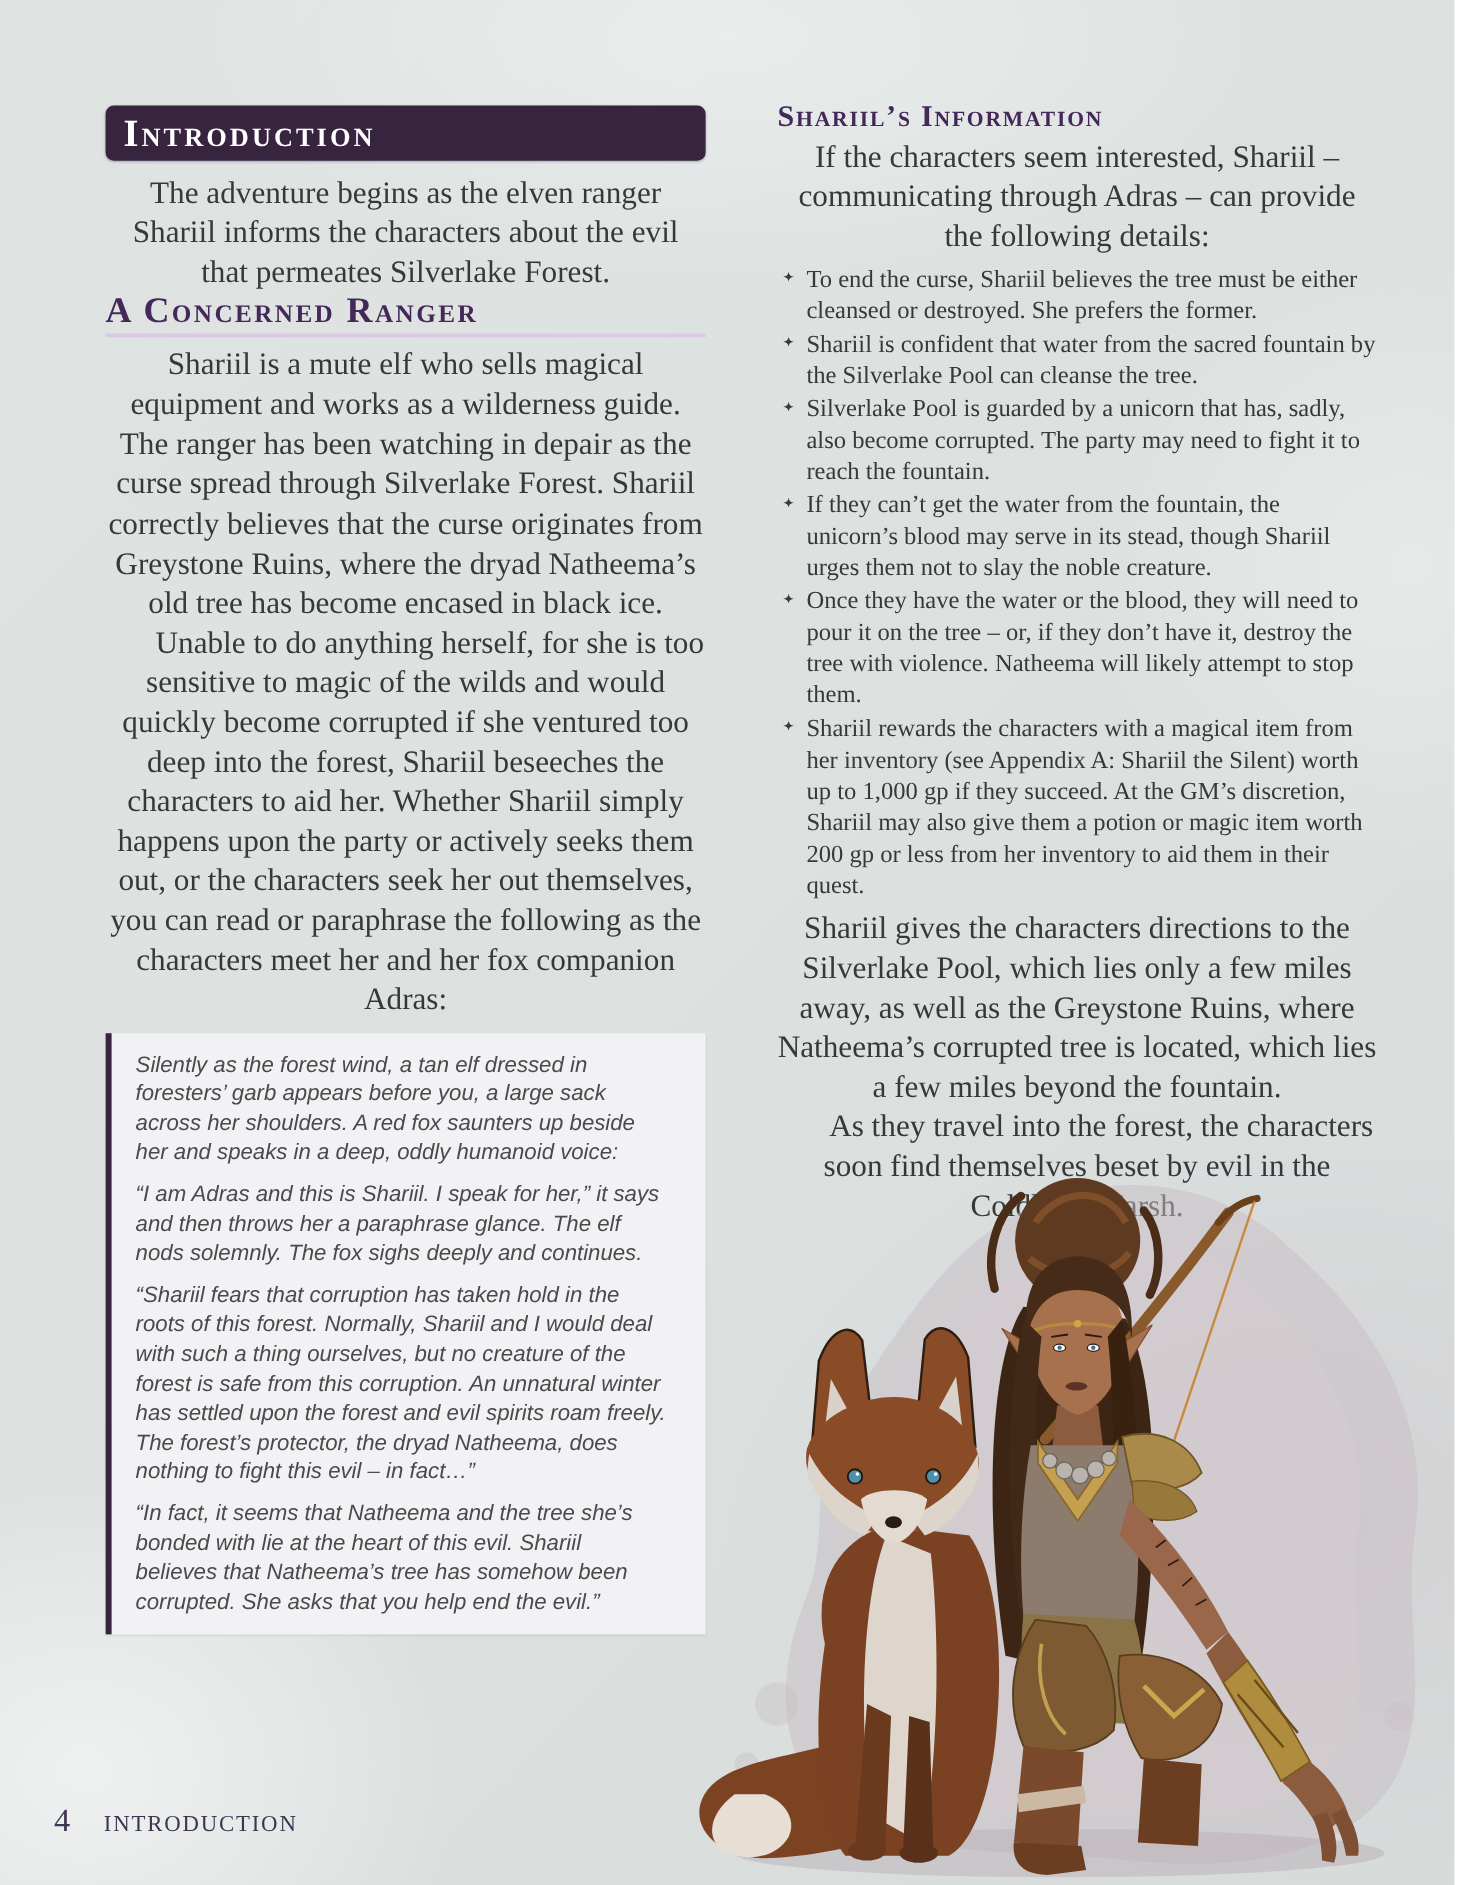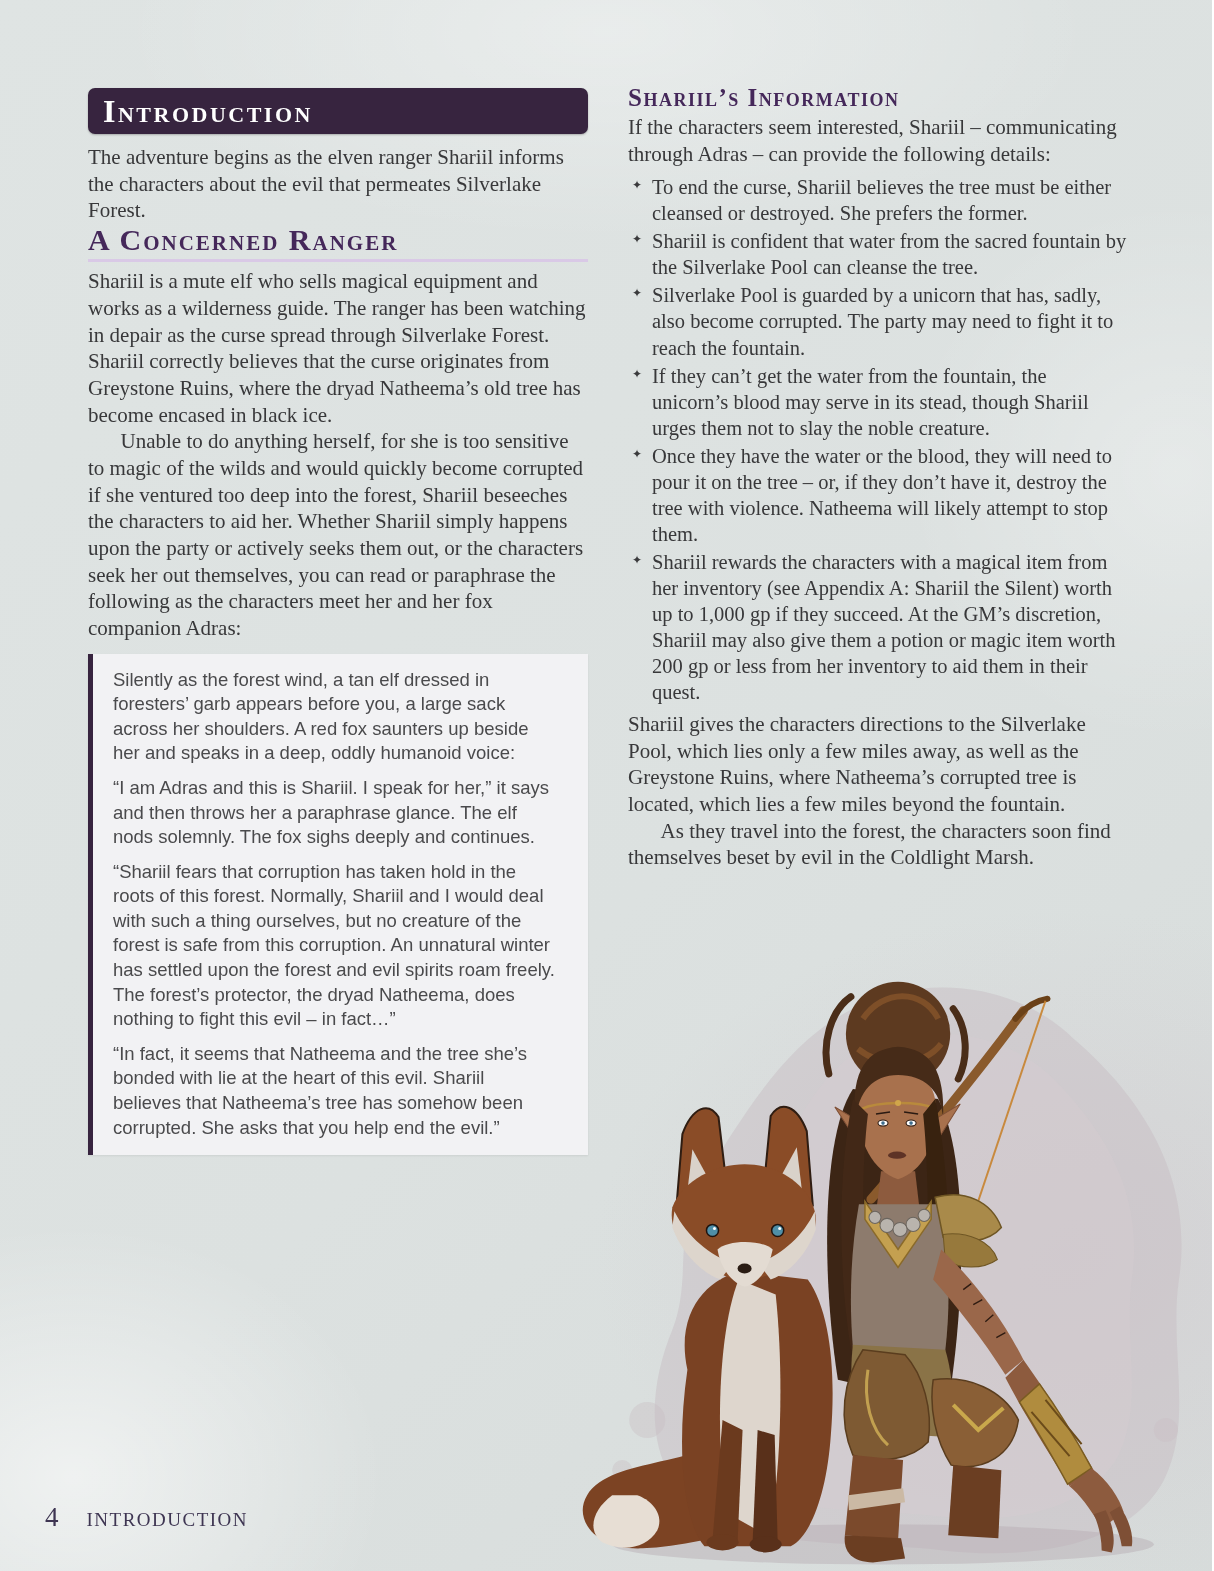--- a/index.html
+++ b/index.html
@@ -8,47 +8,47 @@
     background:
       radial-gradient(ellipse 760px 560px at 88% 80%, rgba(203,190,198,0.40), rgba(203,190,198,0) 62%),
       radial-gradient(ellipse 520px 420px at 6% 94%, rgba(255,255,255,0.55), rgba(255,255,255,0) 60%),
       radial-gradient(ellipse 700px 300px at 50% 2%, rgba(255,255,255,0.35), rgba(255,255,255,0) 70%),
       radial-gradient(ellipse 420px 420px at 97% 30%, rgba(255,255,255,0.30), rgba(255,255,255,0) 65%),
       linear-gradient(135deg, #dfe4e3 0%, #dce1e0 55%, #d7dcdb 100%);
     font-family:"Liberation Serif", serif;
   }
   .col { position:absolute; }
   .col-left  { left:88px;  top:88px; width:500px; }
-  .col-right { left:628px; top:84px; width:499px; }
+  .col-right { left:648px; top:84px; width:499px; }
 
   .banner {
     height:46px; display:flex; align-items:center; padding:0 15px;
     background:#37243f; border-radius:7px; margin-bottom:10px;
     box-shadow:0 1px 2px rgba(0,0,0,0.25);
   }
   .banner span {
     color:#ffffff; font-variant:small-caps; font-weight:600;
     font-size:32px; letter-spacing:2.5px; line-height:1;
   }
   h2, h3 {
     font-family:"Liberation Serif", serif; color:#45285a;
     font-variant:small-caps; font-weight:600; line-height:1.08; margin:0;
   }
   h2 { font-size:30px; letter-spacing:2px; padding-bottom:3px;
        border-bottom:3px solid #d9c9e6; }
   h3 { font-size:25px; letter-spacing:1.5px; margin-bottom:3px; }
   p.body {
-    margin:0; font-size:21px; line-height:1.27; color:#38383a; text-align:left;
+    margin:0; font-size:26px; line-height:1.27; color:#38383a; text-align:center;
   }
   p.body.gap { margin-top:6px; }
   p.indent { text-indent:1.55em; }
 
   .read-aloud {
     margin-top:12px; background:#f2f2f4; border-left:5px solid #37243f;
-    padding:14px 31px 15px 20px; box-shadow:0 1px 2px rgba(0,0,0,0.07);
+    padding:14px 31px 15px 20px; box-shadow:0 1px 2px rgba(0,0,0,0.07);font-style:italic;
   }
   .read-aloud p {
     font-family:"Liberation Sans", sans-serif; font-size:18.5px; line-height:1.33;
     color:#4a4a4c; margin:0 0 10px;
   }
   .read-aloud p:last-child { margin-bottom:0; }
 
   ul.bullets { list-style:none; margin:7px 0 0; padding:0; }
   ul.bullets li {
     position:relative; padding-left:24px; margin-bottom:2px;

